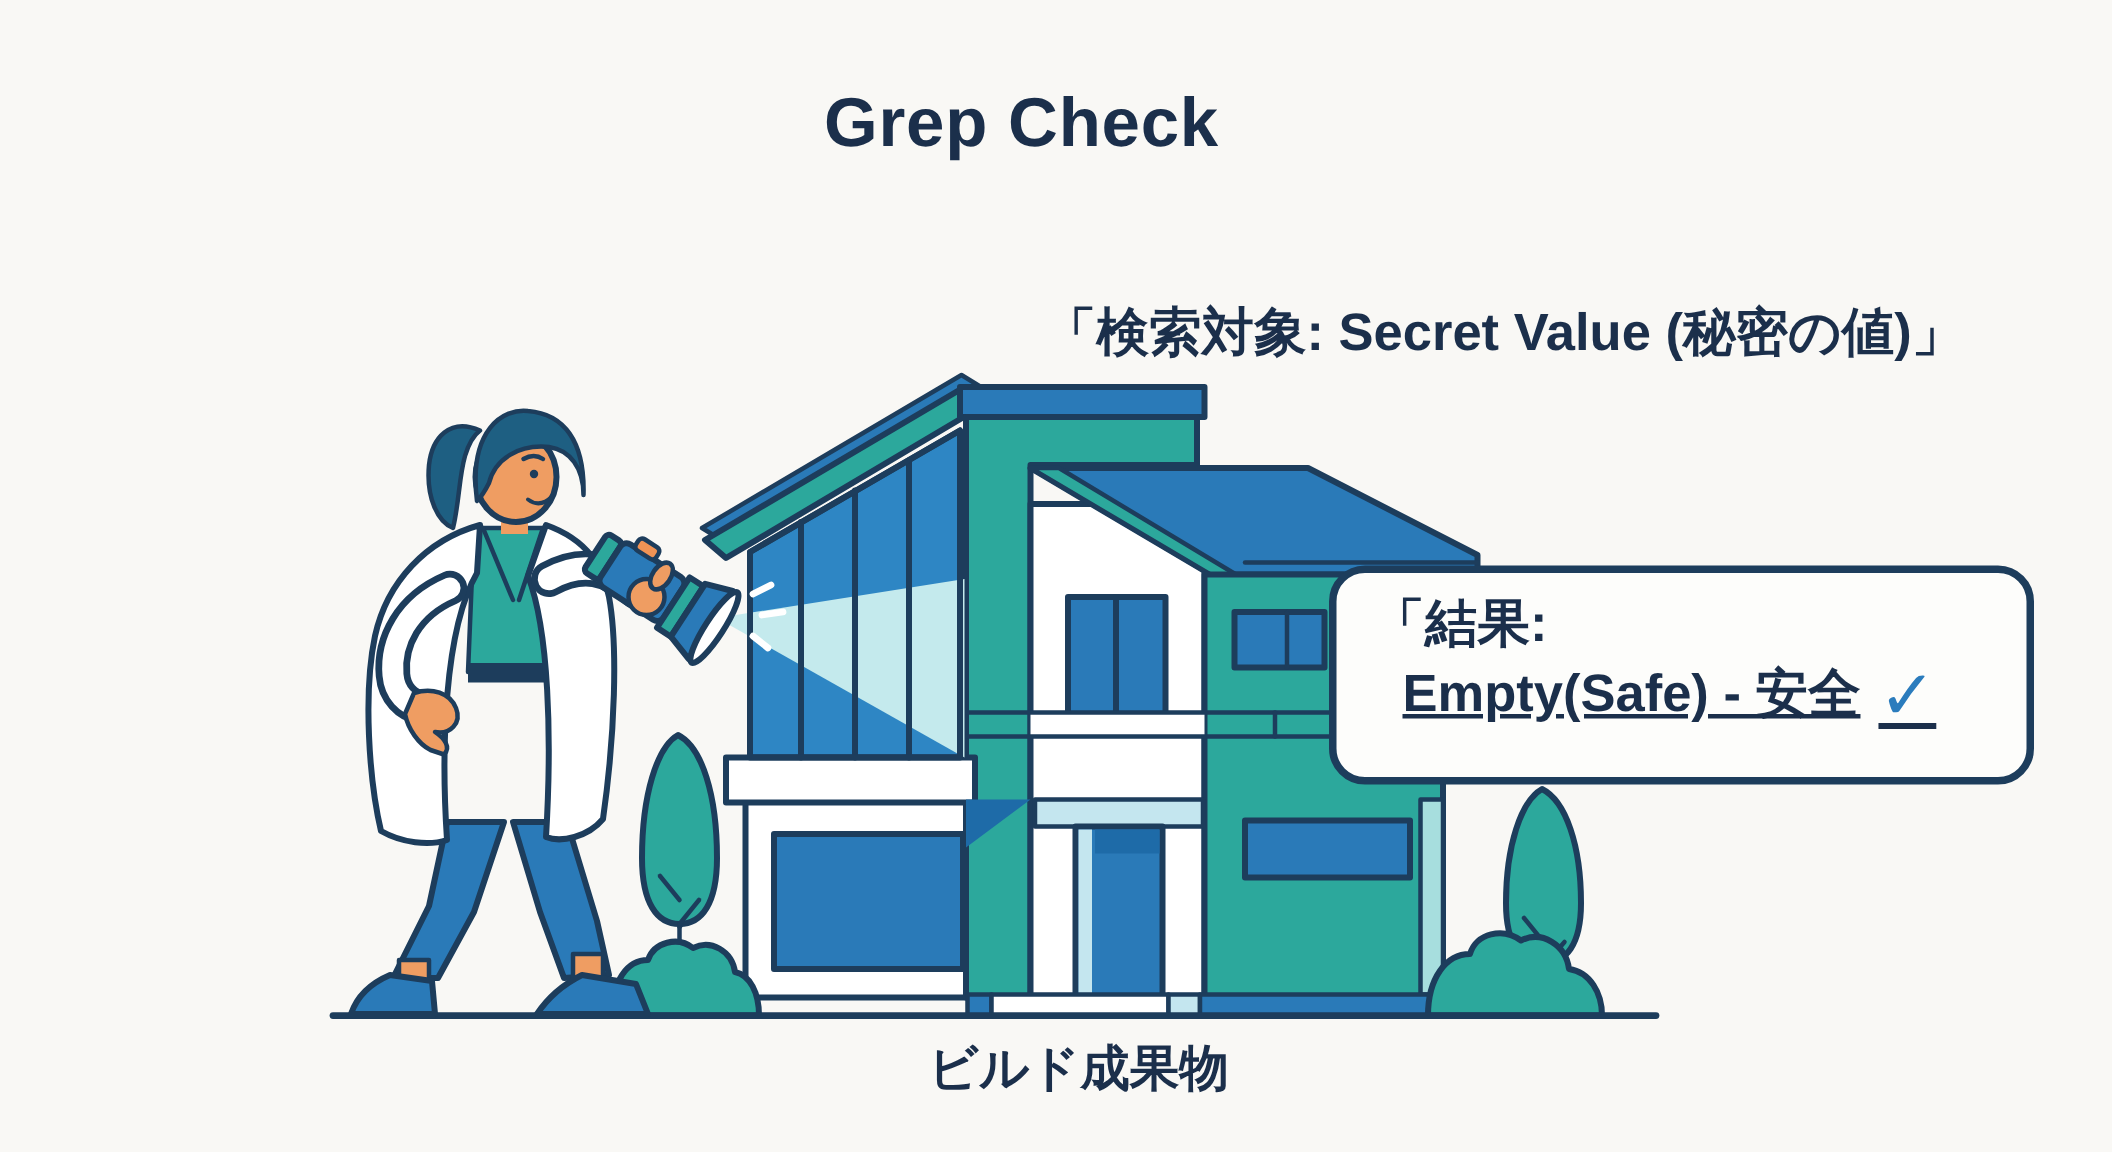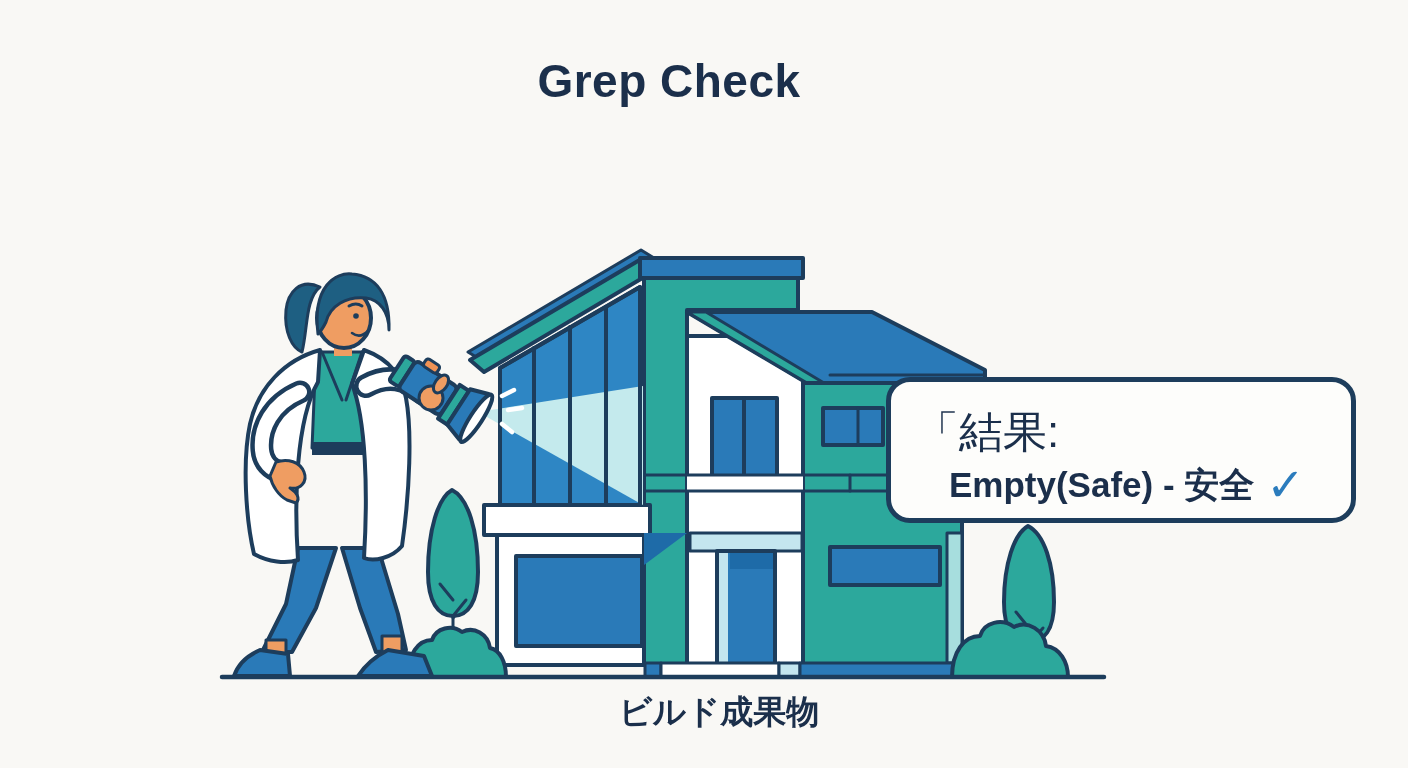--- a/index.html
+++ b/index.html
@@ -6,30 +6,30 @@
     --background:#F9F8F5; --ink:#1B2F4B; --outline:#1D3D5C;
     --teal:#2CA89C; --teal-light:#A7DEDE; --blue:#2A7AB8; --blue-deep:#1E6BA8;
     --beam:#C4EAED; --glass-blue:#2E86C4; --pale-blue:#C4E6EF;
     --skin:#EF9D62; --hair:#1E5F82; --orange:#F09355; --check:#2B7CBD; --paper:#FDFDFB;
   }
   html,body{margin:0;padding:0;}
   body{background:var(--background);font-family:"Liberation Sans","DejaVu Sans",sans-serif;}
   .stage{position:relative;width:1408px;height:768px;overflow:hidden;background:var(--background);}
   .stage svg{position:absolute;left:0;top:0;z-index:1;}
   .txt{position:absolute;z-index:3;color:var(--ink);font-weight:700;white-space:nowrap;}
-  .title{left:0;top:54px;width:1338px;text-align:center;font-size:46px;letter-spacing:.5px;}
+  .title{left:12px;top:54px;width:1338px;text-align:center;font-size:46px;letter-spacing:.5px;}
   .lbl-tool{left:92px;top:200px;font-size:35px;}
   .lbl-target{left:696px;top:198px;font-size:35px;}
   .lbl-artifact{left:15px;top:690px;width:1408px;text-align:center;font-size:33px;}
   .callout{position:absolute;z-index:2;left:886px;top:377px;width:470px;height:146px;
     box-sizing:border-box;background:var(--paper);border:5px solid var(--outline);
     border-radius:24px;padding:10px 20px 0 24px;}
-  .callout .line1{font-size:44px;font-weight:400;color:var(--ink);line-height:1.35;margin-top:10px;}
-  .callout .line2{display:flex;align-items:center;margin-left:34px;font-size:35px;
-    font-weight:700;color:var(--ink);line-height:1.35;}
+  .callout .line1{font-size:35px;font-weight:700;color:var(--ink);line-height:1.35;}
+  .callout .line2{display:flex;align-items:center;margin-left:20px;font-size:35px;
+    font-weight:700;color:var(--ink);line-height:1.35;text-decoration:underline;}
   .callout .check{color:var(--check);font-size:46px;font-weight:700;margin-left:12px;line-height:1;}
   
   .s{stroke:var(--outline);stroke-width:4;stroke-linejoin:round;stroke-linecap:round;}
   .s3{stroke:var(--outline);stroke-width:3;stroke-linejoin:round;stroke-linecap:round;}
   .f-teal{fill:var(--teal);} .f-blue{fill:var(--blue);} .f-deep{fill:var(--blue-deep);}
   .f-white{fill:#FFFFFF;} .f-glass{fill:var(--glass-blue);} .f-pale{fill:var(--pale-blue);}
   .f-ltteal{fill:var(--teal-light);} .f-skin{fill:var(--skin);} .f-hair{fill:var(--hair);}
   .f-beam{fill:var(--beam);} .f-orange{fill:var(--orange);} .none{fill:none;}
 </style>
 </head>
@@ -165,20 +165,21 @@
 
       <g stroke="#FFFFFF" stroke-width="4.5" stroke-linecap="round">
         <line x1="502" y1="396" x2="514" y2="390"></line>
         <line x1="508" y1="410" x2="522" y2="408"></line>
         <line x1="502" y1="424" x2="512" y2="432"></line>
       </g>
     </g>
   </svg>
 
   <div class="txt title">Grep Check</div>
+  <div class="txt lbl-target">「検索対象: Secret Value (秘密の値)」</div>
 
   <div class="callout">
     <div class="line1">「結果:</div>
     <div class="line2">
       <span>Empty(Safe) - 安全</span>
       <span class="check">✓</span>
     </div>
   </div>
 
   <div class="txt lbl-artifact">ビルド成果物</div>

